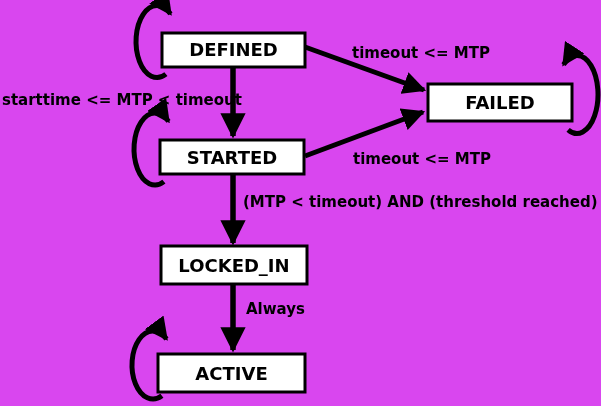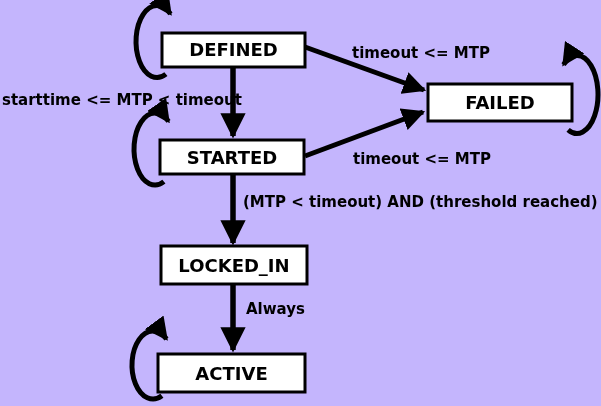--- a/index.html
+++ b/index.html
@@ -5,21 +5,21 @@
   html, body {
     margin: 0;
     padding: 0;
     background: #ffffff;
     font-family: "DejaVu Sans", sans-serif;
   }
   .canvas {
     position: relative;
     width: 601px;
     height: 406px;
-    background: #c4b5fd;
+    background: #d946ef;
     overflow: hidden;
     text-align: center;
   }
   svg { display: block; }
   .state-box {
     fill: #ffffff;
     stroke: #000000;
     stroke-width: 3;
   }
   .state-label {

